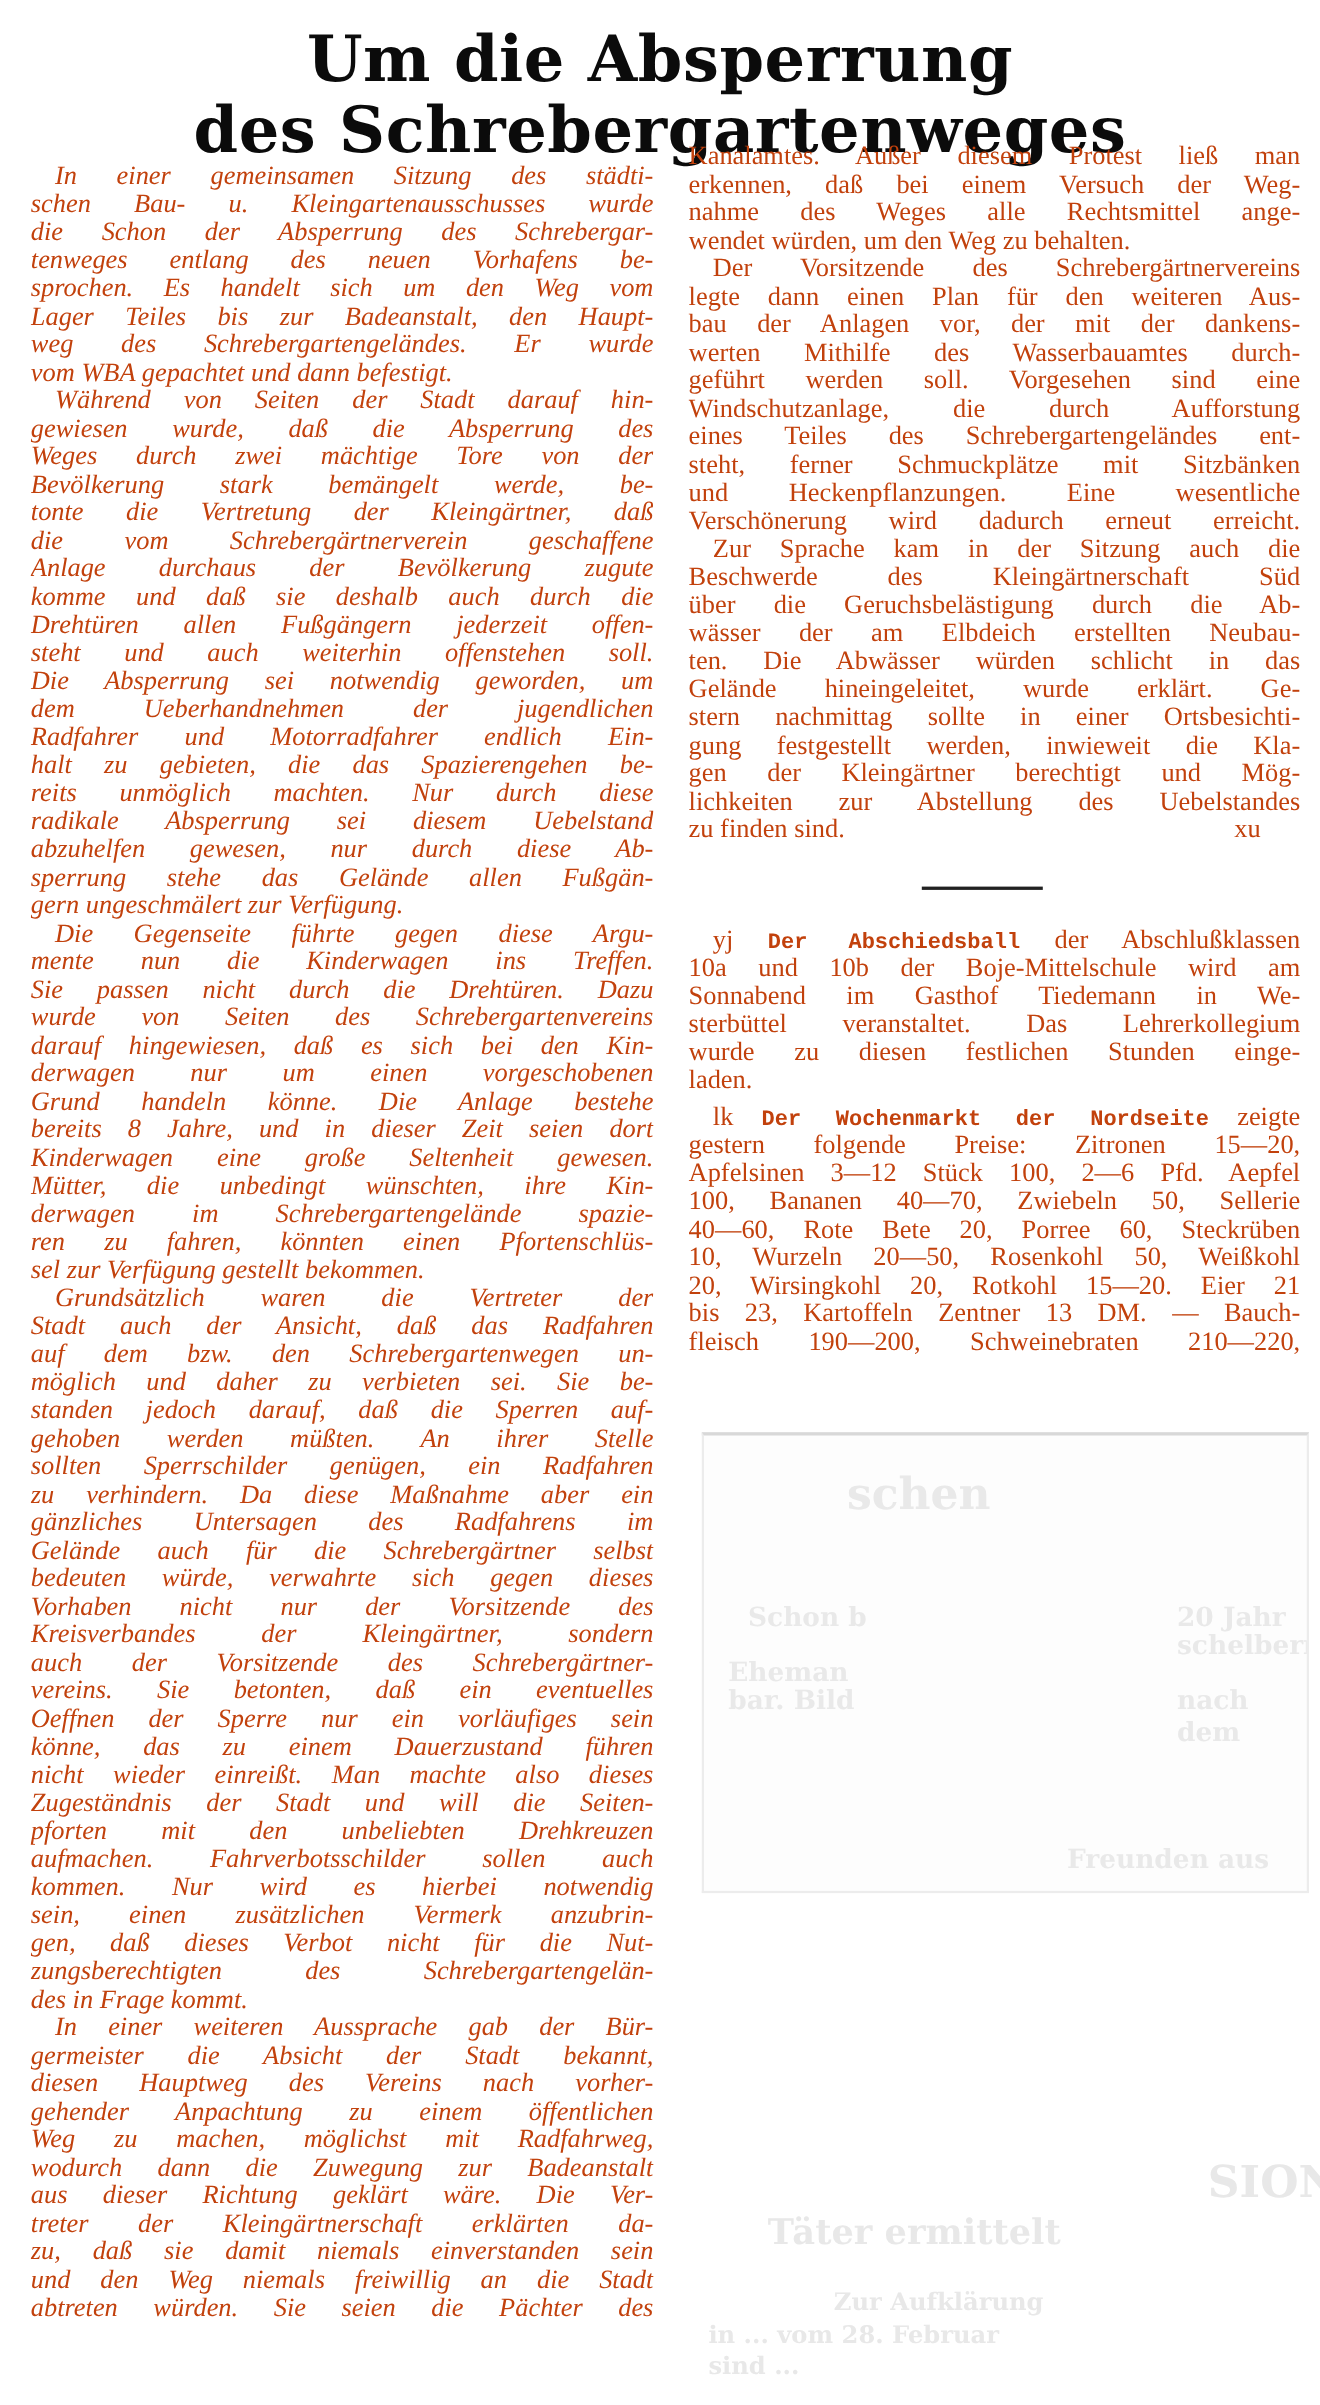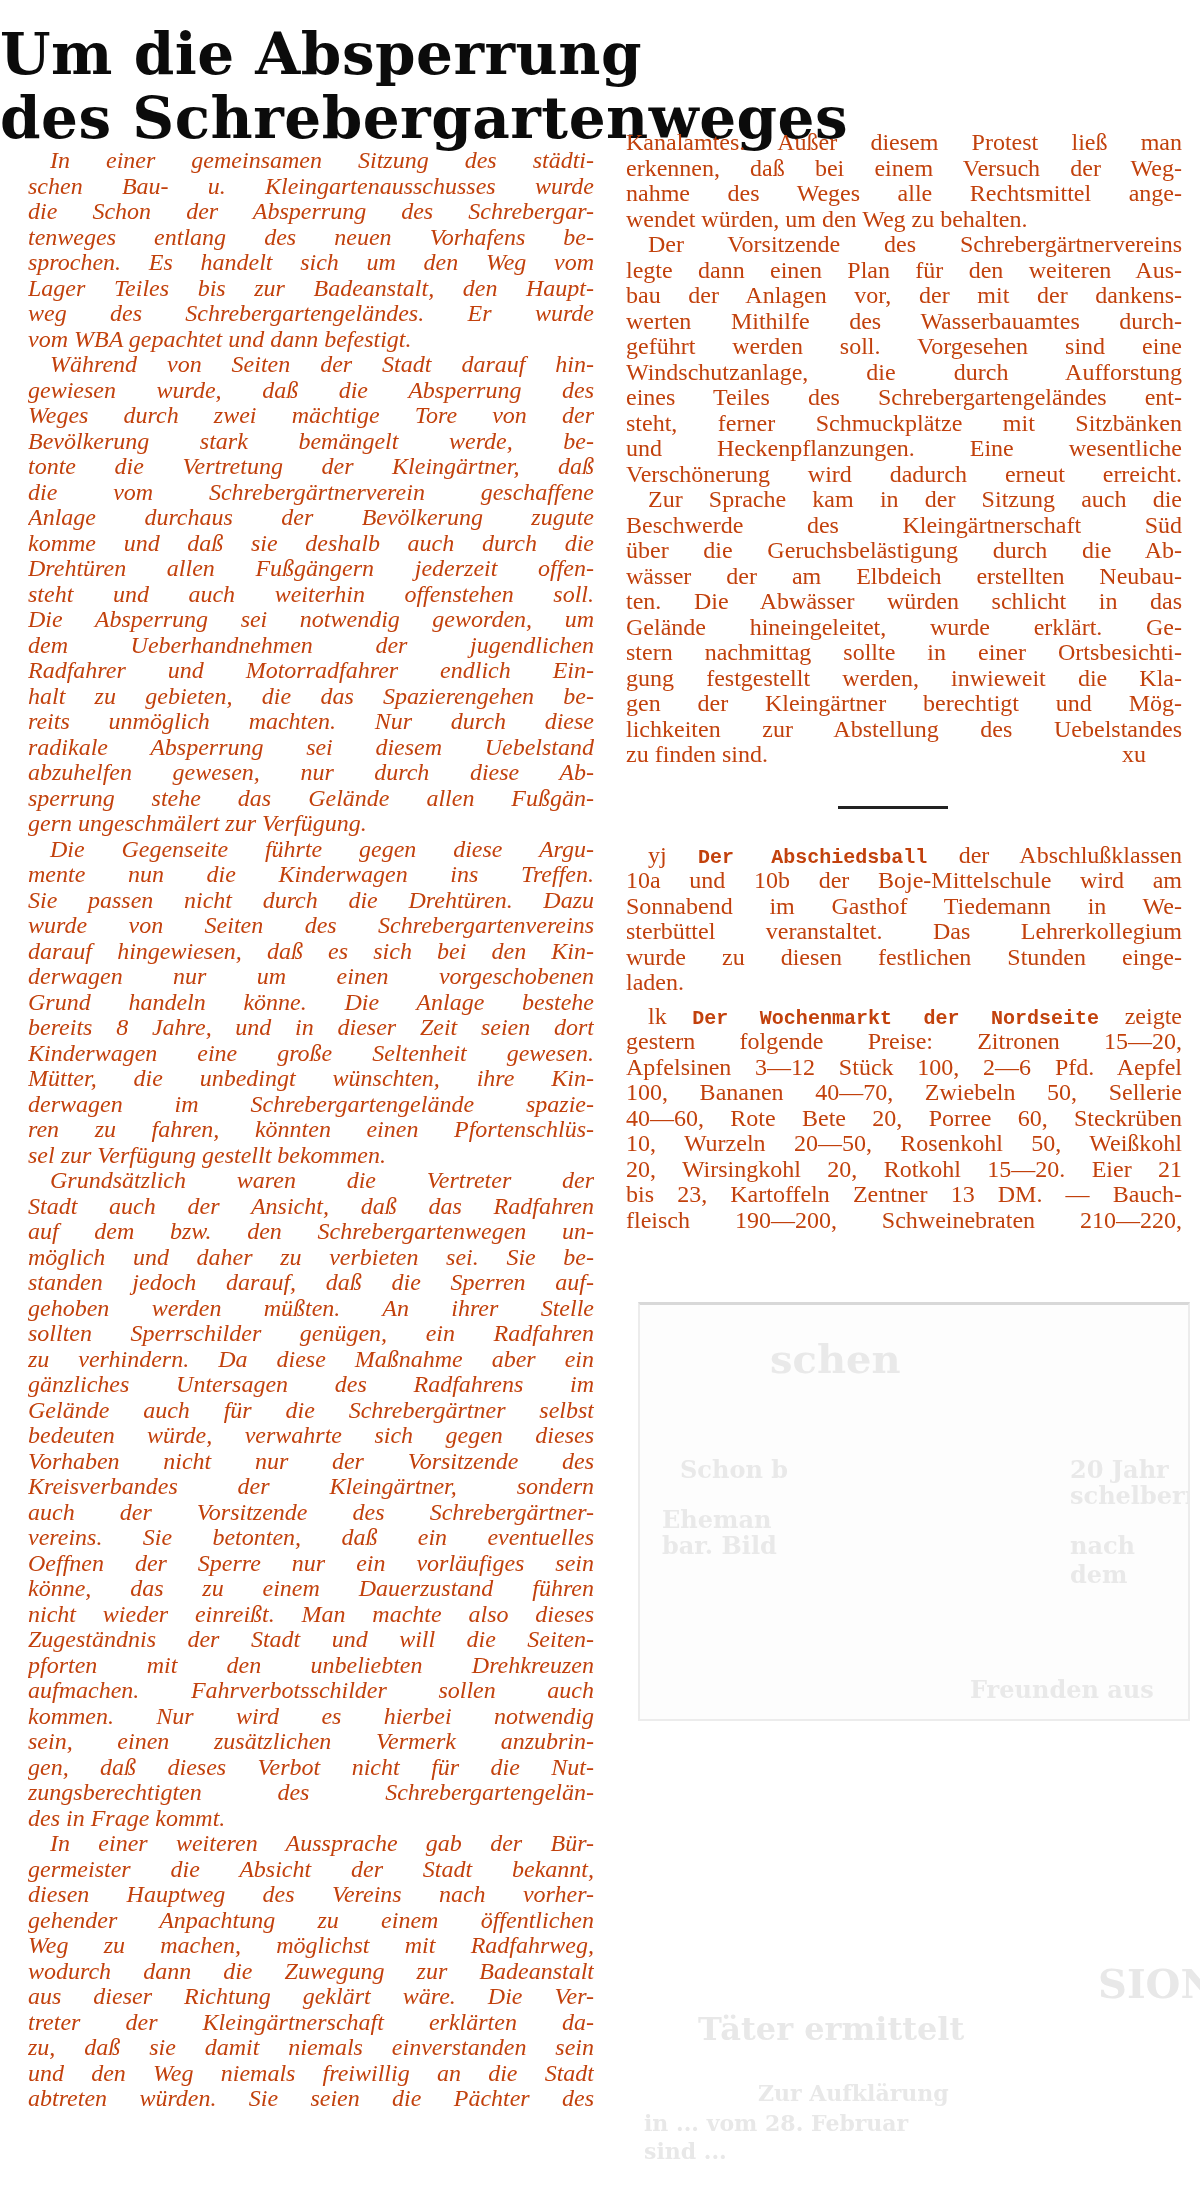--- a/index.html
+++ b/index.html
@@ -1,18 +1,18 @@
 <!DOCTYPE html>
 <html><head>
 <meta charset="utf-8">
 <style>
   html, body { margin: 0; padding: 0; background: #ffffff; }
   body { width: 1200px; height: 2186px; position: relative; overflow: hidden; color: #111; }
   .headline {
-    position: absolute; left: 0; top: 22px; width: 1200px; text-align: left;
+    position: absolute; left: 0; top: 22px; width: 1200px; text-align: center;
     font-family: "DejaVu Serif", serif; font-weight: bold; font-size: 58px; line-height: 64px;
     color: #0b0b0b; letter-spacing: 0.5px;
   }
   .col {
     position: absolute; font-family: "Liberation Serif", serif; font-size: 24px;
     line-height: 25.5px; color: #c2410c;
   }
   .col-left { left: 28px; top: 148px; width: 566px; font-style: italic; }
   .col-right { left: 626px; top: 130px; width: 556px; }
   .line { display: block; white-space: nowrap; text-align: justify; text-align-last: justify; height: 25.5px; overflow: hidden; }

